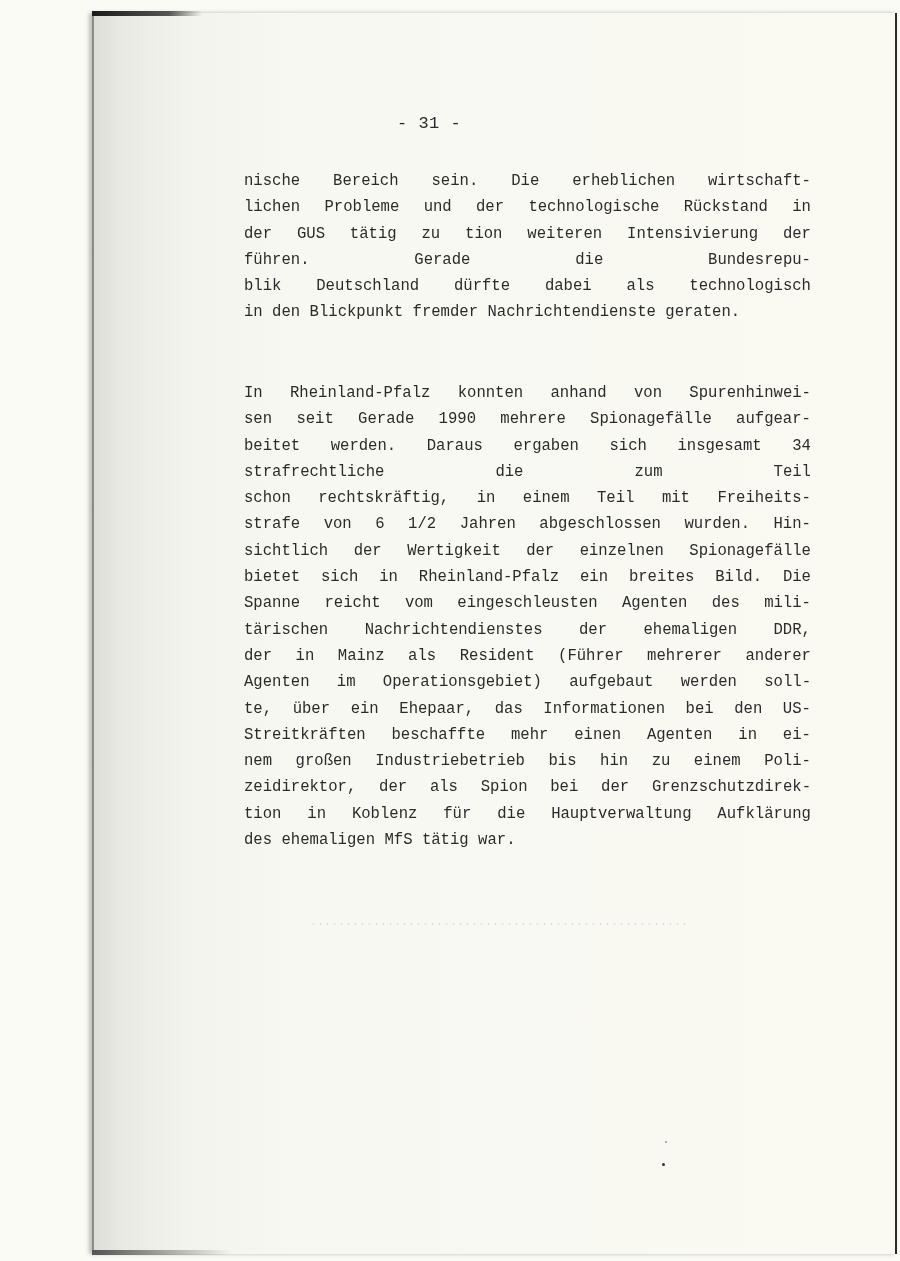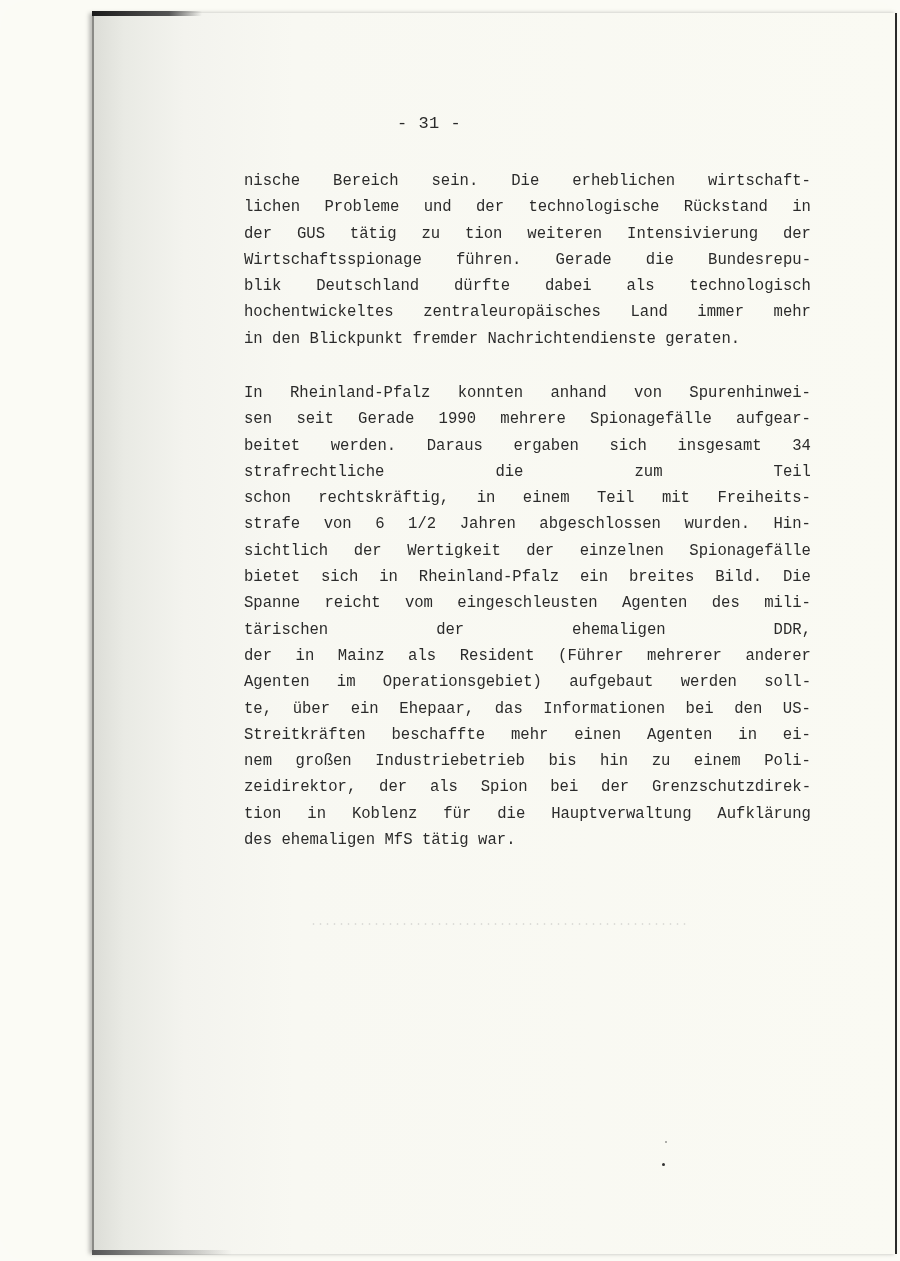--- a/index.html
+++ b/index.html
@@ -100,36 +100,35 @@
   <div class="page"></div>
   <div class="page-top-edge"></div>
   <div class="page-bottom-edge"></div>
 
   <div class="page-number">- 31 -</div>
 
   <div class="text-block para-1" id="para-0">
       <div class="line"><span>nische</span><span>Bereich</span><span>sein.</span><span>Die</span><span>erheblichen</span><span>wirtschaft-</span></div>
       <div class="line"><span>lichen</span><span>Probleme</span><span>und</span><span>der</span><span>technologische</span><span>Rückstand</span><span>in</span></div>
       <div class="line"><span>der</span><span>GUS</span><span>tätig</span><span>zu</span><span>tion</span><span>weiteren</span><span>Intensivierung</span><span>der</span></div>
-      <div class="line"><span>Wirtschaftsspionage</span><span>führen.</span><span>Gerade</span><span>die</span><span>Bundesrepu-</span></div>
+      <div class="line"><span>führen.</span><span>Gerade</span><span>die</span><span>Bundesrepu-</span></div>
       <div class="line"><span>blik</span><span>Deutschland</span><span>dürfte</span><span>dabei</span><span>als</span><span>technologisch</span></div>
-      <div class="line"><span>hochentwickeltes</span><span>zentraleuropäisches</span><span>Land</span><span>immer</span><span>mehr</span></div>
       <div class="line last"><span>in</span><span>den</span><span>Blickpunkt</span><span>fremder</span><span>Nachrichtendienste</span><span>geraten.</span></div>
     </div>
   <div class="text-block para-2" id="para-1">
       <div class="line"><span>In</span><span>Rheinland-Pfalz</span><span>konnten</span><span>anhand</span><span>von</span><span>Spurenhinwei-</span></div>
       <div class="line"><span>sen</span><span>seit</span><span>Gerade</span><span>1990</span><span>mehrere</span><span>Spionagefälle</span><span>aufgear-</span></div>
       <div class="line"><span>beitet</span><span>werden.</span><span>Daraus</span><span>ergaben</span><span>sich</span><span>insgesamt</span><span>34</span></div>
       <div class="line"><span>strafrechtliche</span><span>die</span><span>zum</span><span>Teil</span></div>
       <div class="line"><span>schon</span><span>rechtskräftig,</span><span>in</span><span>einem</span><span>Teil</span><span>mit</span><span>Freiheits-</span></div>
       <div class="line"><span>strafe</span><span>von</span><span>6</span><span>1/2</span><span>Jahren</span><span>abgeschlossen</span><span>wurden.</span><span>Hin-</span></div>
       <div class="line"><span>sichtlich</span><span>der</span><span>Wertigkeit</span><span>der</span><span>einzelnen</span><span>Spionagefälle</span></div>
       <div class="line"><span>bietet</span><span>sich</span><span>in</span><span>Rheinland-Pfalz</span><span>ein</span><span>breites</span><span>Bild.</span><span>Die</span></div>
       <div class="line"><span>Spanne</span><span>reicht</span><span>vom</span><span>eingeschleusten</span><span>Agenten</span><span>des</span><span>mili-</span></div>
-      <div class="line"><span>tärischen</span><span>der</span><span>ehemaligen</span><span>DDR,</span></div>
+      <div class="line"><span>tärischen</span><span>Nachrichtendienstes</span><span>der</span><span>ehemaligen</span><span>DDR,</span></div>
       <div class="line"><span>der</span><span>in</span><span>Mainz</span><span>als</span><span>Resident</span><span>(Führer</span><span>mehrerer</span><span>anderer</span></div>
       <div class="line"><span>Agenten</span><span>im</span><span>Operationsgebiet)</span><span>aufgebaut</span><span>werden</span><span>soll-</span></div>
       <div class="line"><span>te,</span><span>über</span><span>ein</span><span>Ehepaar,</span><span>das</span><span>Informationen</span><span>bei</span><span>den</span><span>US-</span></div>
       <div class="line"><span>Streitkräften</span><span>beschaffte</span><span>mehr</span><span>einen</span><span>Agenten</span><span>in</span><span>ei-</span></div>
       <div class="line"><span>nem</span><span>großen</span><span>Industriebetrieb</span><span>bis</span><span>hin</span><span>zu</span><span>einem</span><span>Poli-</span></div>
       <div class="line"><span>zeidirektor,</span><span>der</span><span>als</span><span>Spion</span><span>bei</span><span>der</span><span>Grenzschutzdirek-</span></div>
       <div class="line"><span>tion</span><span>in</span><span>Koblenz</span><span>für</span><span>die</span><span>Hauptverwaltung</span><span>Aufklärung</span></div>
       <div class="line last"><span>des</span><span>ehemaligen</span><span>MfS</span><span>tätig</span><span>war.</span></div>
     </div>
 

